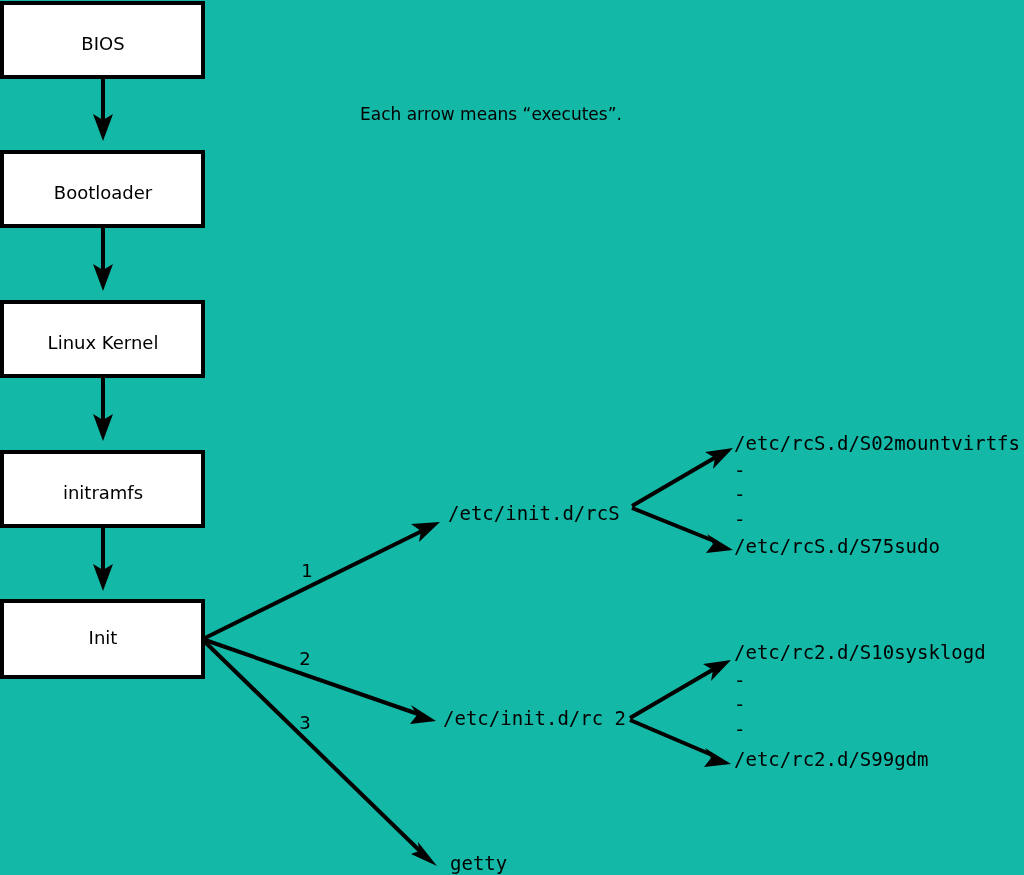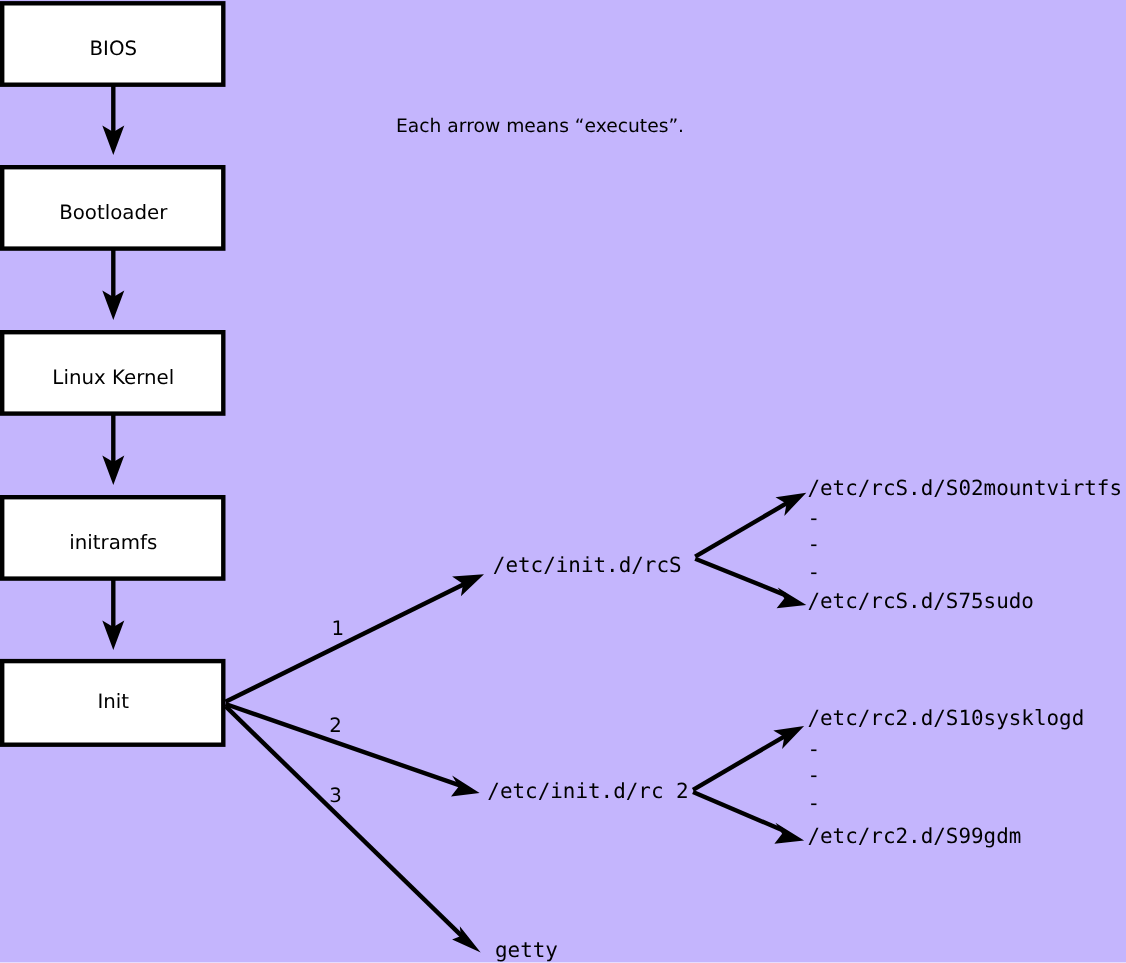--- a/index.html
+++ b/index.html
@@ -5,21 +5,21 @@
 <style>
   html, body {
     margin: 0;
     padding: 0;
     background: #ffffff;
   }
   #canvas {
     position: relative;
     width: 1024px;
     height: 875px;
-    background: #c4b5fd;
+    background: #14b8a6;
     overflow: hidden;
     font-family: "Liberation Sans", sans-serif;
   }
   #diagram-svg {
     position: absolute;
     left: 0;
     top: 0;
     width: 1024px;
     height: 875px;
   }

